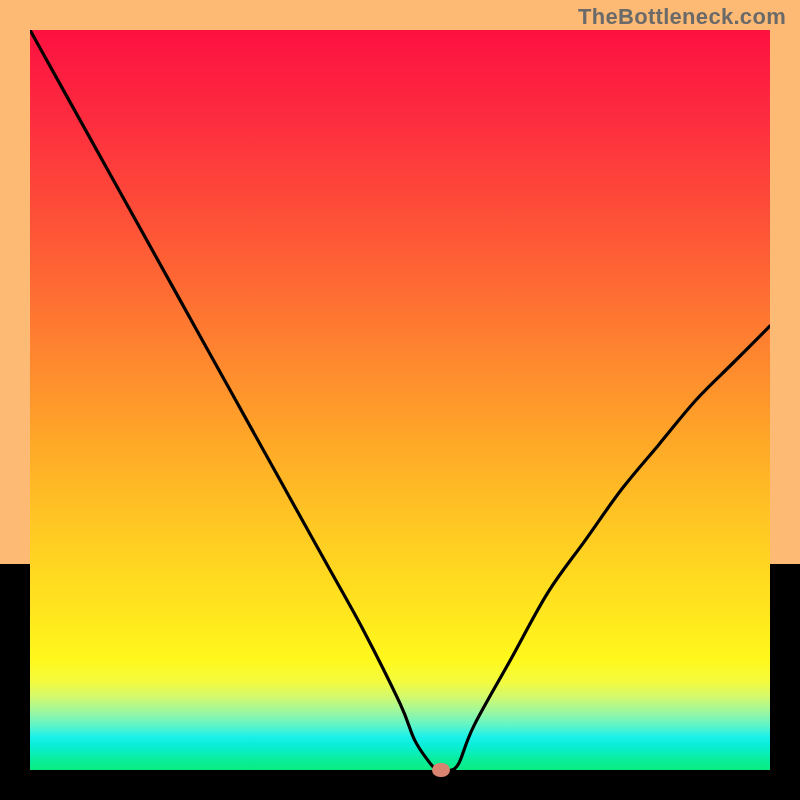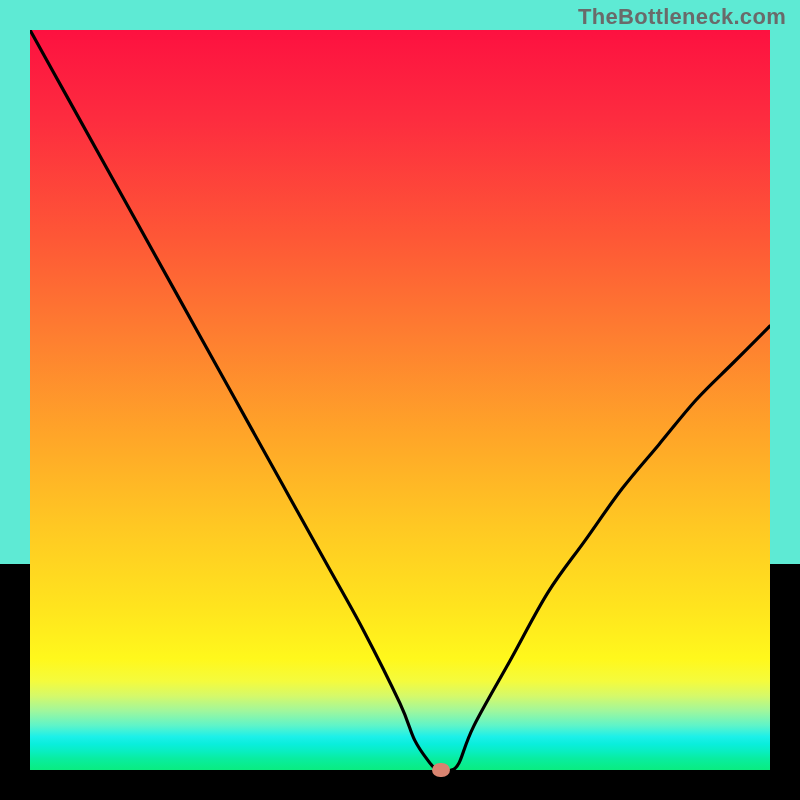--- a/index.html
+++ b/index.html
@@ -8,21 +8,21 @@
     width: 800px;
     height: 800px;
     background: #000;
     font-family: Arial, Helvetica, sans-serif;
     overflow: hidden;
   }
   .frame {
     position: relative;
     width: 800px;
     height: 564px;
-    background: #5eead4;
+    background: #fdba74;
   }
   .watermark {
     position: absolute;
     top: 4px;
     right: 14px;
     color: #6a6a6a;
     font-size: 22px;
     font-weight: 600;
     letter-spacing: 0.3px;
     z-index: 10;

